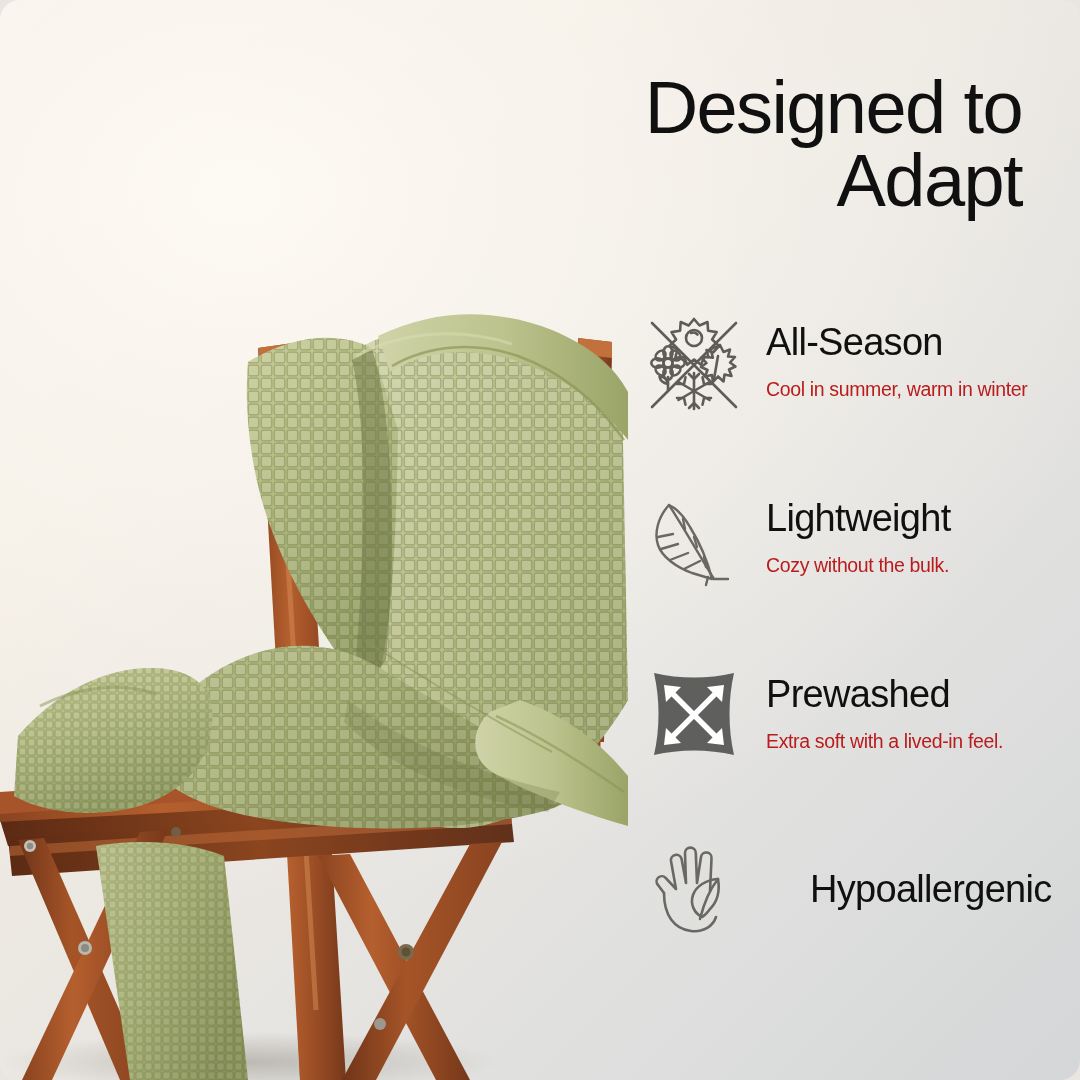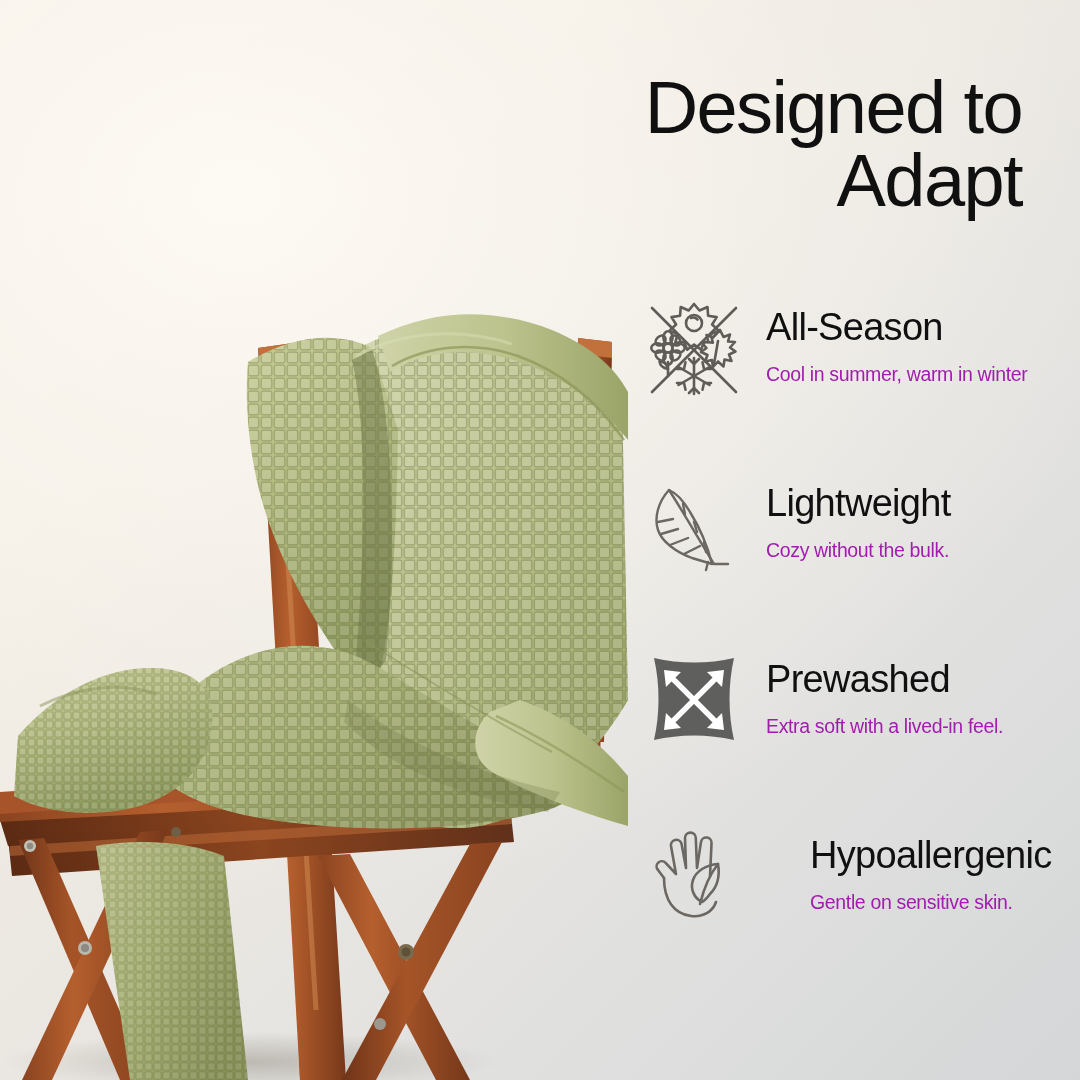--- a/index.html
+++ b/index.html
@@ -13,20 +13,21 @@
     -webkit-font-smoothing: antialiased;
   }
 
   
   .canvas {
     position: relative;
     width: 1080px;
     height: 1080px;
     overflow: hidden;
     background: #f2ece3;
+    border-radius: 20px;
   }
   
   .bg-gradient {
     position: absolute;
     inset: 0;
     background:
       linear-gradient(135deg,
         #f4eee5 0%,
         #f1ebe2 28%,
         #eae7e2 52%,
@@ -64,21 +65,21 @@
     line-height: .98;
     font-weight: 300;
     letter-spacing: -1.6px;
     white-space: pre-line;
   }
 
   
   .features {
     position: absolute;
     left: 638px;
-    top: 289px;
+    top: 304px;
     width: 420px;
   }
   .feature {
     display: flex;
     align-items: center;
     height: 118px;
     margin-bottom: 58px;
   }
   .feature:last-child { margin-bottom: 0; gap: 44px; }
 
@@ -98,21 +99,21 @@
   }
   .feature-title {
     color: #111010;
     font-size: 38px;
     line-height: 1.04;
     font-weight: 300;
     letter-spacing: -.7px;
     white-space: nowrap;
   }
   .feature-sub {
-    color: #a21caf;
+    color: #b91c1c;
     font-size: 19.5px;
     line-height: 1.25;
     font-weight: 400;
     letter-spacing: -.35px;
     margin-top: 14px;
     white-space: nowrap;
   }
 </style>
 </head>
 <body>
@@ -445,18 +446,17 @@
           <path d="M60 78
                    c-8 -4 -12 -13 -9 -22
                    c3 -9 13 -15 25 -16
                    c2 12 -1 23 -8 30
                    c-3 4 -6 7 -8 8 Z"></path>
           <path d="M76 40 C68 50 62 64 58 80"></path>
         </svg>
       </div>
       <div class="feature-text">
         <div class="feature-title">Hypoallergenic</div>
-        <div class="feature-sub">Gentle on sensitive skin.</div>
       </div>
     </div>
 
   </div>
 </div>
 
 </body></html>

